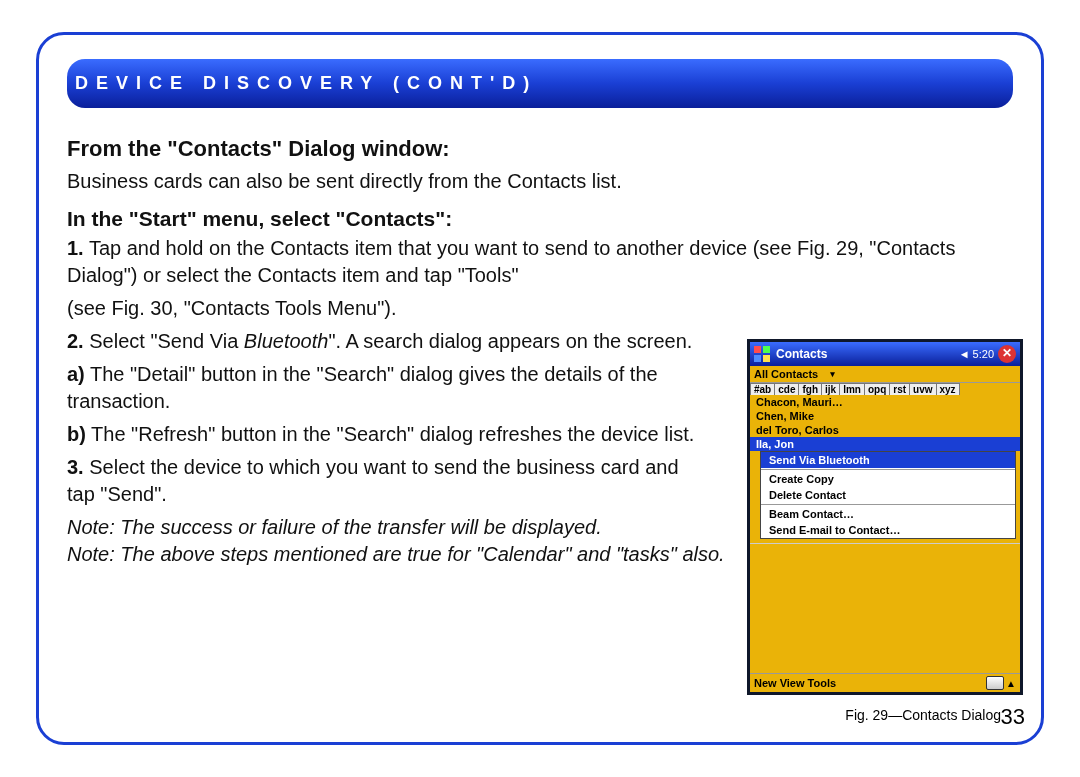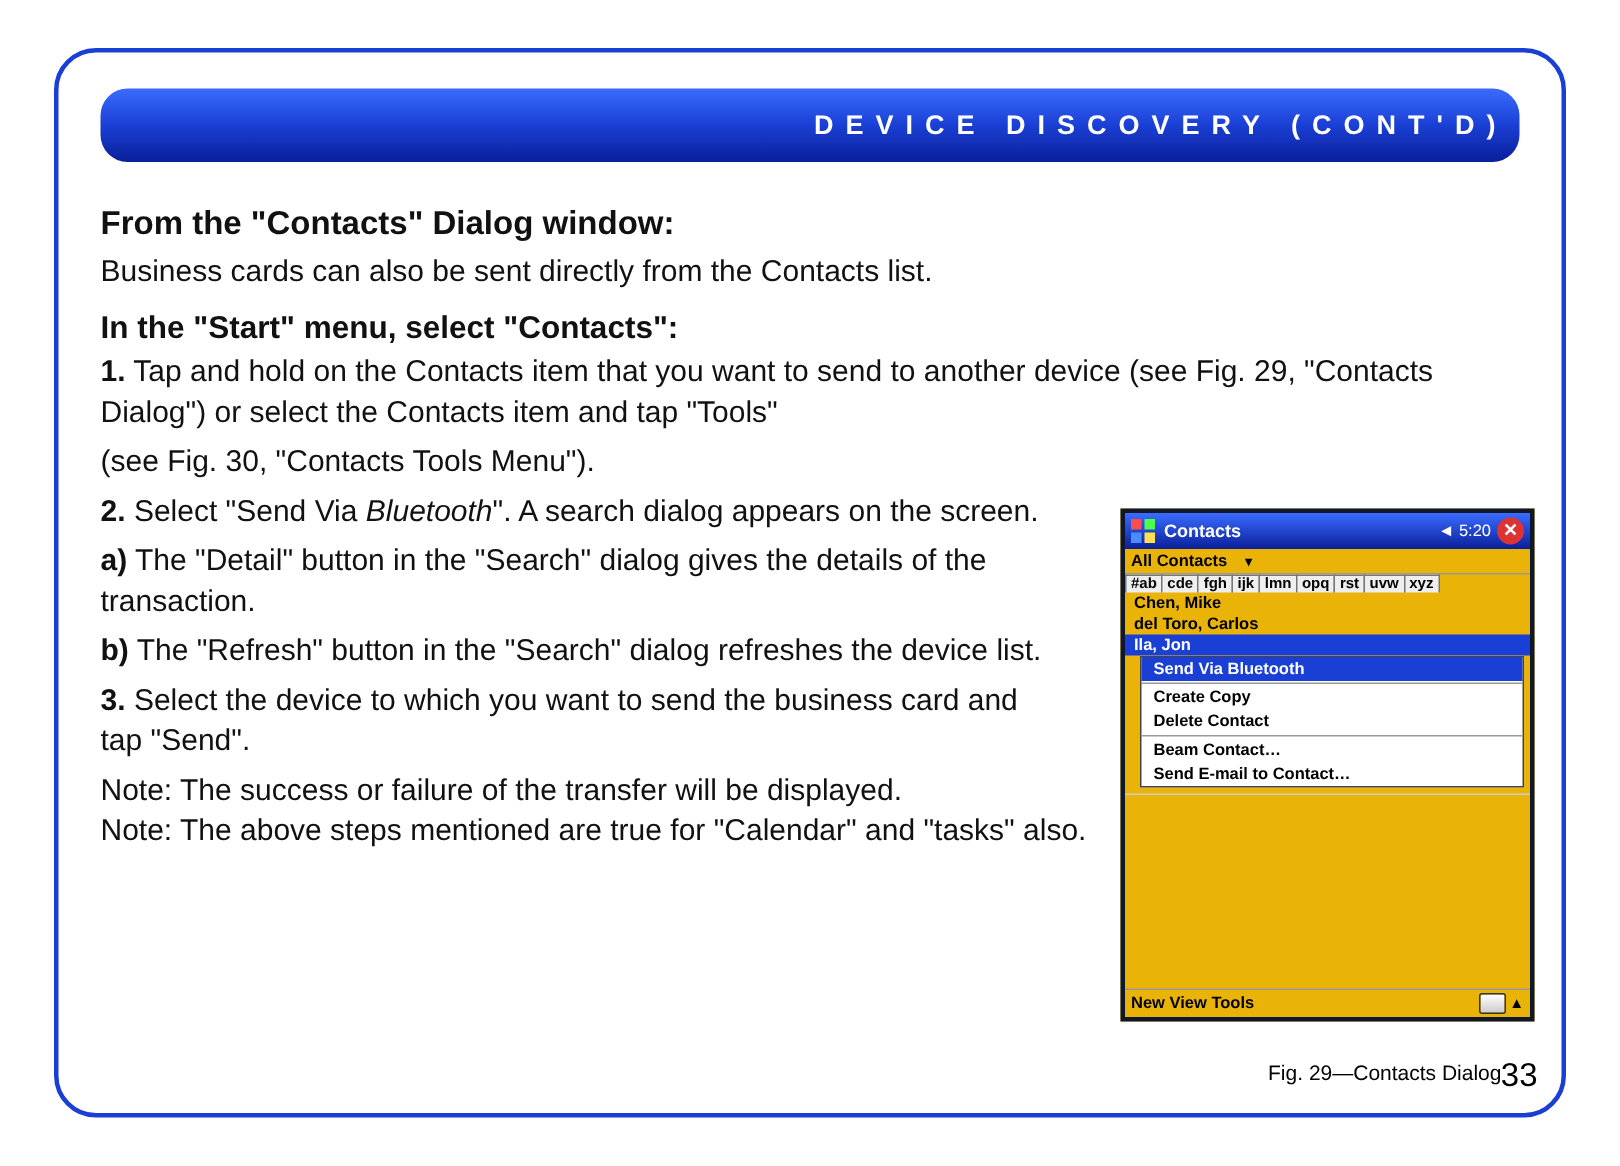--- a/index.html
+++ b/index.html
@@ -18,21 +18,21 @@
     right: 36px;
     bottom: 32px;
     border: 3px solid #1a3fd4;
     border-radius: 28px;
     padding: 24px 28px 18px 28px;
   }
   .header-bar {
     background: linear-gradient(#3a6cff 0%, #1a3fd4 50%, #0a1f9a 100%);
     border-radius: 18px;
     color: #fff;
-    text-align: right;
+    text-align: left;
     letter-spacing: 8px;
     font-family: Arial, Helvetica, sans-serif;
     font-weight: bold;
     font-size: 18px;
     padding: 14px 8px;
     margin-bottom: 26px;
   }
   .content {
     font-family: Arial, Helvetica, sans-serif;
     font-size: 20px;
@@ -49,21 +49,21 @@
     font-size: 21px;
     margin-top: 10px;
     margin-bottom: 2px;
   }
   .content .para { margin-bottom: 4px; }
   .instr { margin-bottom: 6px; }
   .instr .num { font-weight: bold; display:inline; }
   .instr .txt { display:inline; }
   .ital { font-style: italic; }
   .narrow-block { width: 640px; }
-  .note { }
+  .note { font-style: italic; }
   .page-number {
     position: absolute;
     right: 16px;
     bottom: 12px;
     font-family: Arial, sans-serif;
     font-size: 22px;
   }
   
   .device {
     position: absolute;
@@ -215,20 +215,21 @@
       <span>cde</span>
       <span>fgh</span>
       <span>ijk</span>
       <span>lmn</span>
       <span>opq</span>
       <span>rst</span>
       <span>uvw</span>
       <span>xyz</span>
     </div>
     <div class="dev-list">
+      <div>Chacon, Mauri…</div>
       <div>Chen, Mike</div>
       <div>del Toro, Carlos</div>
       <div class="sel">Ila, Jon</div>
     </div>
     <div class="ctx-menu">
       <div class="hl">Send Via Bluetooth</div>
       <hr>
       <div>Create Copy</div>
       <div>Delete Contact</div>
       <hr>

